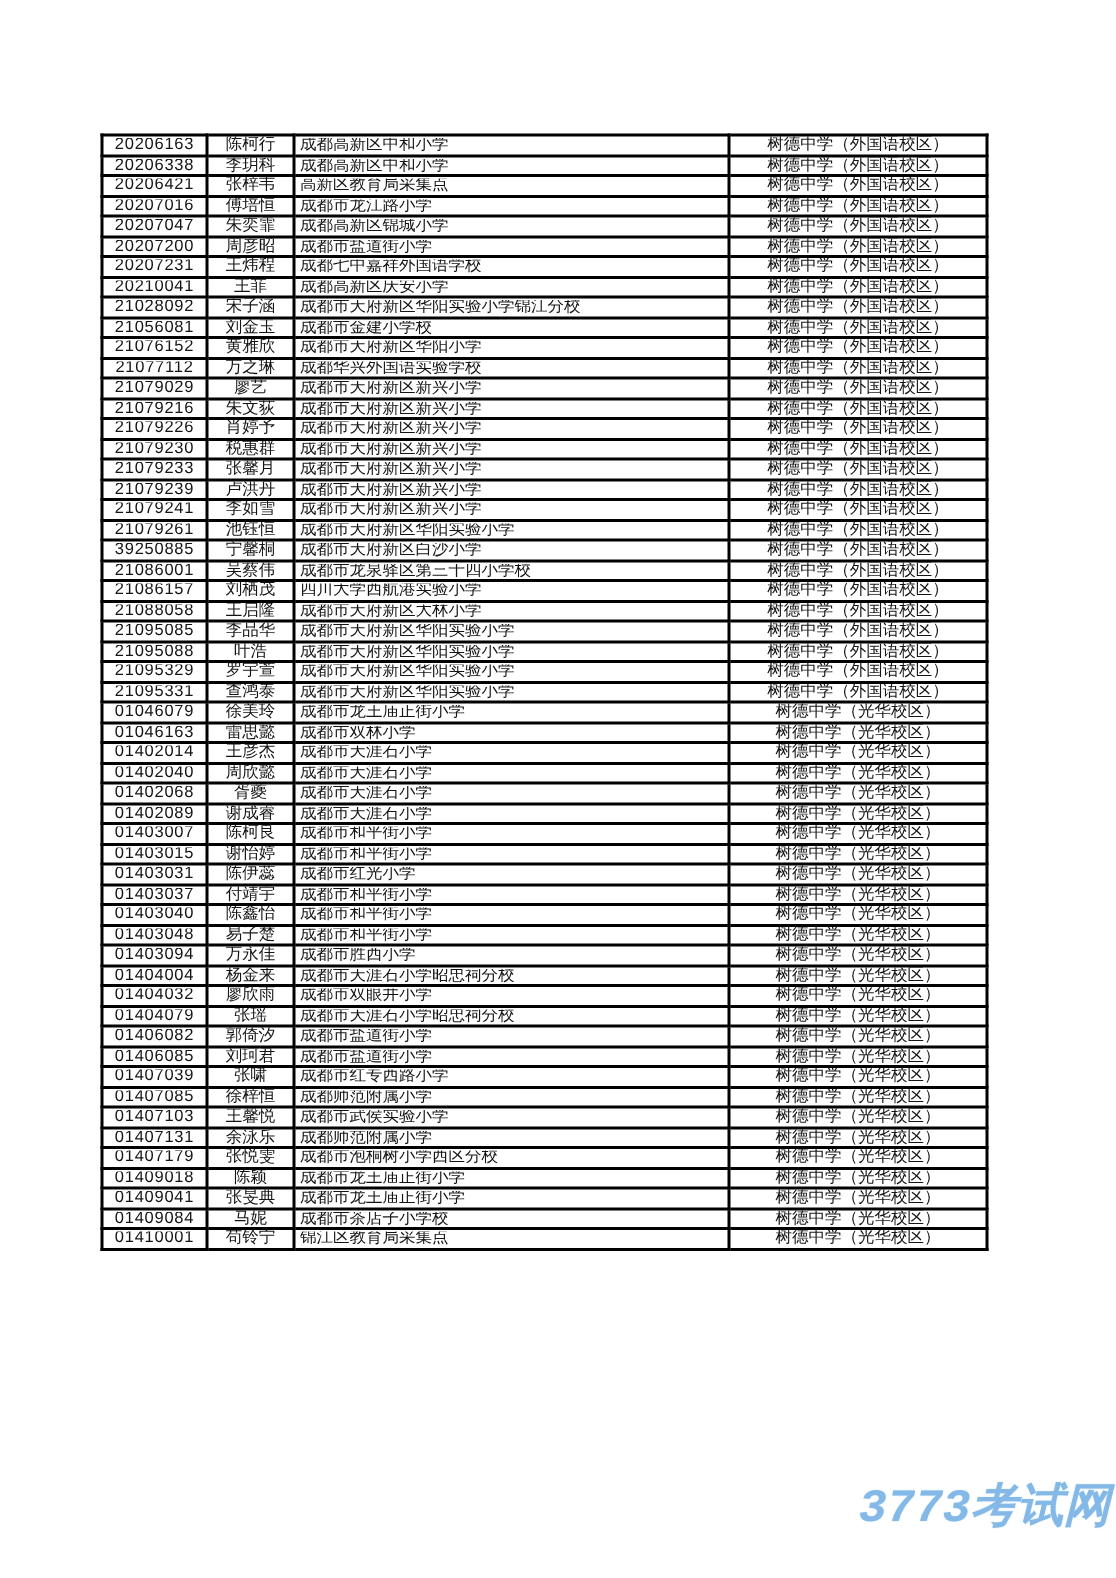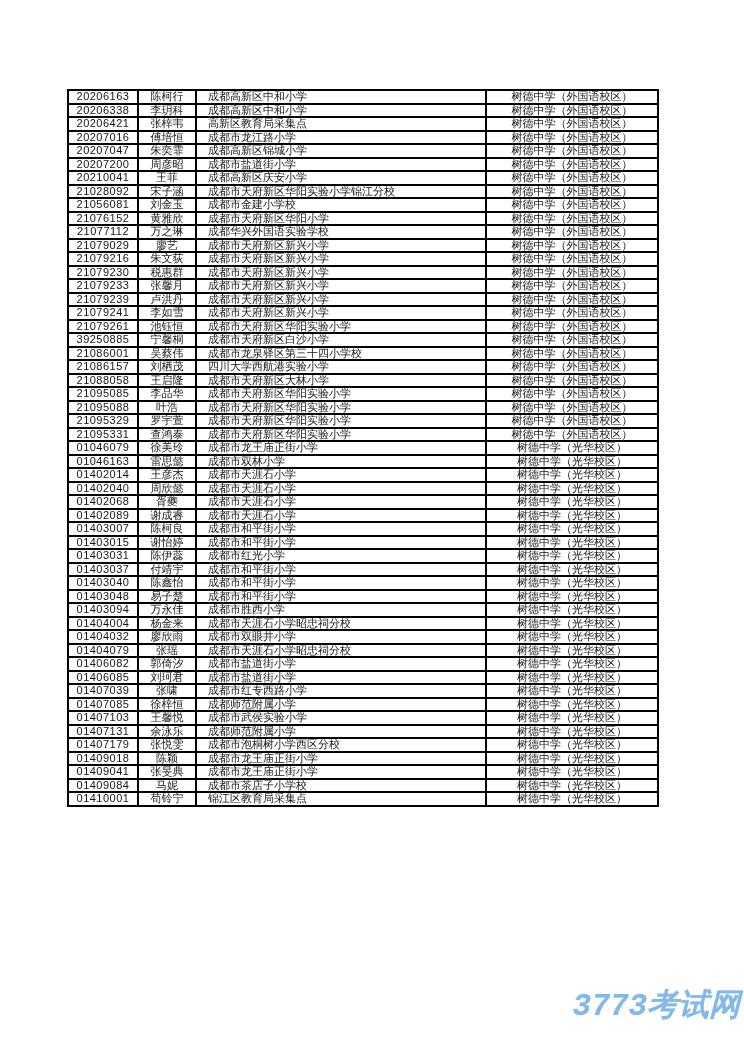--- a/index.html
+++ b/index.html
@@ -34,21 +34,22 @@
     white-space: nowrap;
     overflow: hidden;
   }
   table.roster td.c0 {
     font-family: "Liberation Sans", "DejaVu Sans", sans-serif;
     letter-spacing: 0.5px;
     border-radius: 6px;
   }
   table.roster td.c2 {
     text-align: left;
-    padding-left: 11px;
+    padding-left: 3px;
+    border-radius: 6px;
   }
   .watermark {
     position: absolute;
     top: 991px;
     right: 4px;
     text-align: right;
     font-family: Liberation Mono, monospace;
     user-select: none;
   }
   .wm-title {
@@ -113,20 +114,26 @@
           <td class="c2">成都高新区锦城小学</td>
           <td class="c3">树德中学（外国语校区）</td>
         </tr>
         <tr>
           <td class="c0">20207200</td>
           <td class="c1">周彦昭</td>
           <td class="c2">成都市盐道街小学</td>
           <td class="c3">树德中学（外国语校区）</td>
         </tr>
         <tr>
+          <td class="c0">20207231</td>
+          <td class="c1">王炜程</td>
+          <td class="c2">成都七中嘉祥外国语学校</td>
+          <td class="c3">树德中学（外国语校区）</td>
+        </tr>
+        <tr>
           <td class="c0">20210041</td>
           <td class="c1">王菲</td>
           <td class="c2">成都高新区庆安小学</td>
           <td class="c3">树德中学（外国语校区）</td>
         </tr>
         <tr>
           <td class="c0">21028092</td>
           <td class="c1">宋子涵</td>
           <td class="c2">成都市天府新区华阳实验小学锦江分校</td>
           <td class="c3">树德中学（外国语校区）</td>
@@ -151,20 +158,26 @@
         </tr>
         <tr>
           <td class="c0">21079029</td>
           <td class="c1">廖艺</td>
           <td class="c2">成都市天府新区新兴小学</td>
           <td class="c3">树德中学（外国语校区）</td>
         </tr>
         <tr>
           <td class="c0">21079216</td>
           <td class="c1">朱文荻</td>
+          <td class="c2">成都市天府新区新兴小学</td>
+          <td class="c3">树德中学（外国语校区）</td>
+        </tr>
+        <tr>
+          <td class="c0">21079226</td>
+          <td class="c1">肖婷予</td>
           <td class="c2">成都市天府新区新兴小学</td>
           <td class="c3">树德中学（外国语校区）</td>
         </tr>
         <tr>
           <td class="c0">21079230</td>
           <td class="c1">税惠群</td>
           <td class="c2">成都市天府新区新兴小学</td>
           <td class="c3">树德中学（外国语校区）</td>
         </tr>
         <tr>

